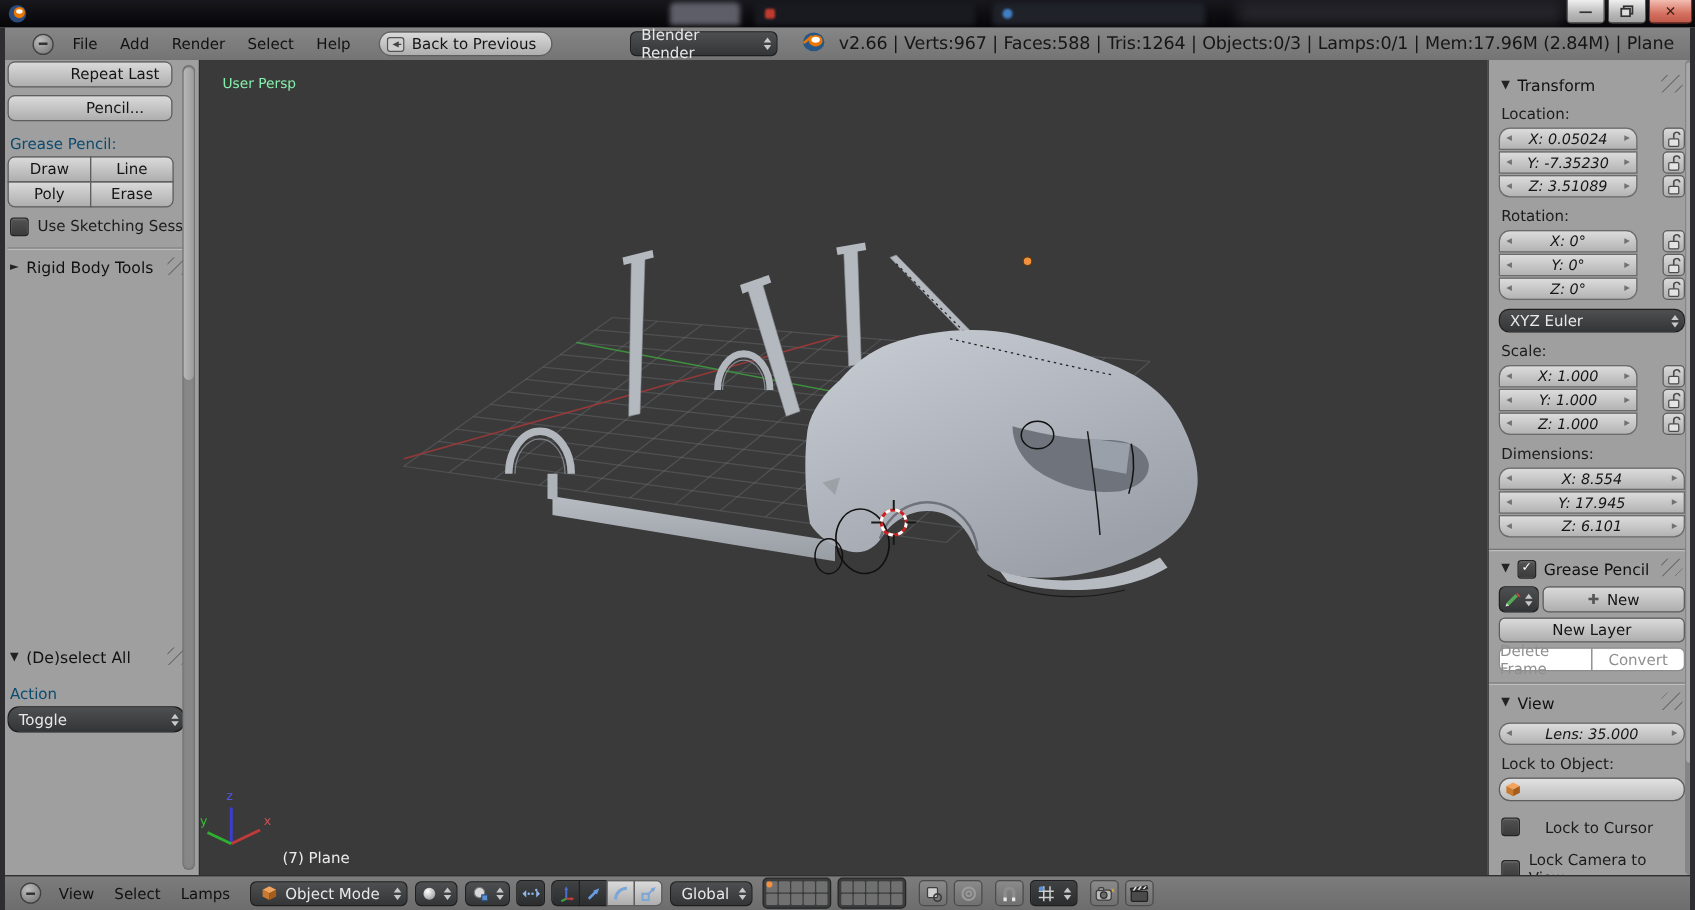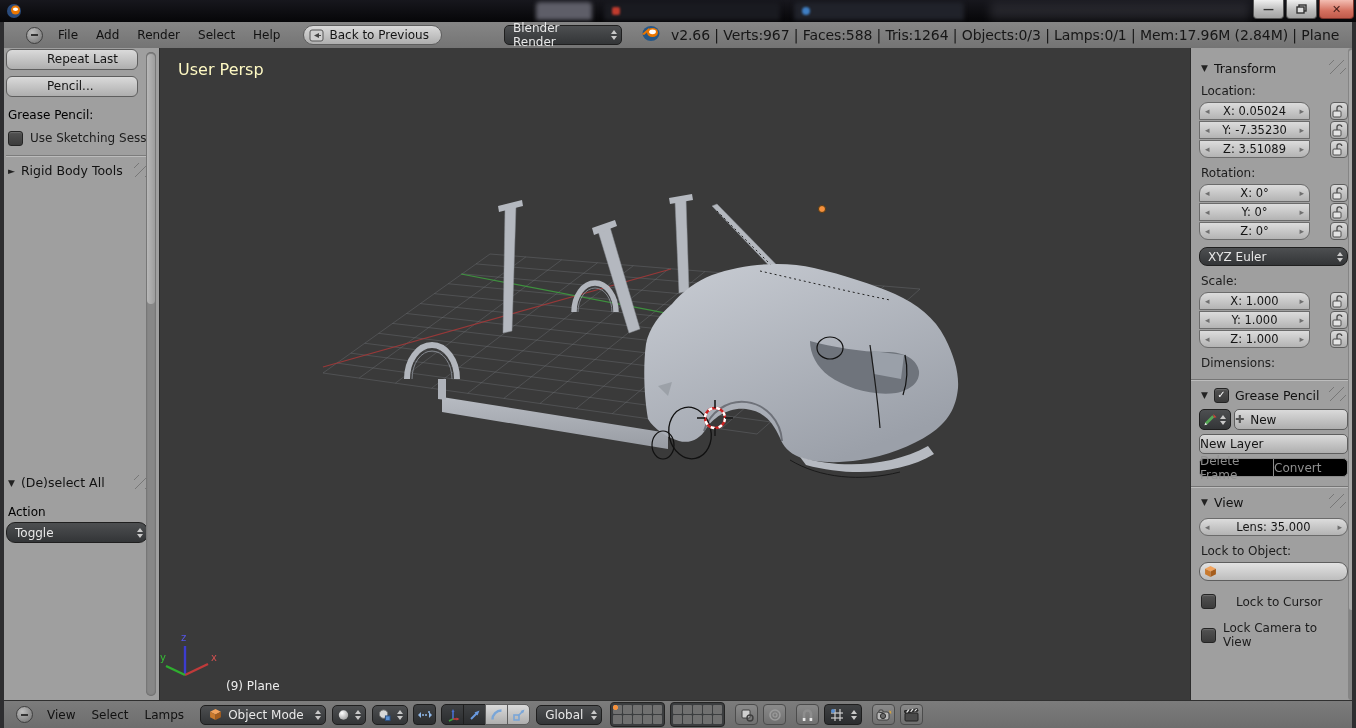--- a/index.html
+++ b/index.html
@@ -21,40 +21,40 @@
   
   .topbar{position:absolute;left:0;top:22px;width:1356px;height:26px;
     background:linear-gradient(#868686,#747474);border-bottom:1px solid #2d2d2d;
     display:flex;align-items:center;color:#111;font-size:12px;}
   .menu-item{padding:0 9px;cursor:default;}
   .editor-circle{width:15px;height:15px;border-radius:50%;margin:0 6px 0 26px;
     background:radial-gradient(circle at 35% 30%,#bdbdbd,#6e6e6e);border:1px solid #3f3f3f;
     display:flex;align-items:center;justify-content:center;}
   .editor-circle i{display:block;width:7px;height:2px;background:#333;}
   .btn{background:linear-gradient(#dadada,#aeaeae);border:1px solid #5e5e5e;border-radius:10px;
-    color:#141414;font-size:12px;display:inline-flex;align-items:center;height:20px;box-sizing:border-box;}
+    color:#141414;font-size:12px;display:inline-flex;align-items:center;justify-content:center;height:20px;box-sizing:border-box;}
   .back-btn{margin-left:14px;padding:0 12px 0 5px;gap:5px;}
   .dsel{background:linear-gradient(#4d4f51,#333537);border:1px solid #1f1f1f;border-radius:5px;color:#e8e8e8;
     font-size:12px;display:inline-flex;align-items:center;height:20px;padding:0 18px 0 8px;position:relative;box-sizing:border-box;}
   .updn{position:absolute;right:4px;top:50%;transform:translateY(-50%);display:flex;flex-direction:column;gap:2px;}
   .updn i{display:block;width:0;height:0;border-left:3.5px solid transparent;border-right:3.5px solid transparent;}
   .updn i.up{border-bottom:4px solid #c9c9c9;}
   .updn i.dn{border-top:4px solid #c9c9c9;}
   .engine-sel{margin-left:62px;width:118px;}
   .blender-logo{margin-left:18px;}
   .stats{margin-left:10px;font-size:14px;color:#161616;letter-spacing:-0.1px;white-space:nowrap;}
   
   .toolshelf{position:absolute;left:0;top:48px;width:160px;height:652px;background:#9f9f9f;
     border-right:1px solid #2c2c2c;overflow:hidden;box-sizing:border-box;padding:0 6px;}
   .npanel{position:absolute;left:1190px;top:48px;width:166px;height:652px;background:#9f9f9f;
     border-left:1px solid #2c2c2c;overflow:hidden;box-sizing:border-box;padding:6px 8px 0 8px;}
   .viewport{position:absolute;left:160px;top:48px;width:1030px;height:652px;background:#3a3a3a;overflow:hidden;}
   
   .shelf-btn{width:132px;height:21px;margin:3px 0;border-radius:6px;padding-left:40px;}
-  .shelf-label{font-size:12px;color:#000000;margin:8px 2px 3px 2px;}
+  .shelf-label{font-size:12px;color:#0c4a6e;margin:8px 2px 3px 2px;}
   .btn-grid{display:grid;grid-template-columns:66px 66px;}
   .btn-grid .btn{border-radius:0;margin:0 -1px -1px 0;height:21px;}
   .btn-grid .btn:nth-child(1){border-top-left-radius:6px;}
   .btn-grid .btn:nth-child(2){border-top-right-radius:6px;}
   .btn-grid .btn:nth-child(3){border-bottom-left-radius:6px;}
   .btn-grid .btn:nth-child(4){border-bottom-right-radius:6px;}
   .check-row{display:flex;align-items:center;gap:7px;margin:9px 2px;font-size:12px;color:#1c1c1c;}
   .checkbox{width:13px;height:13px;border-radius:3px;background:linear-gradient(#525252,#3b3b3b);
     border:1px solid #242424;box-shadow:inset 0 1px 1px rgba(255,255,255,.15);flex:none;
     display:flex;align-items:center;justify-content:center;font-size:10px;color:#fff;line-height:1;}
@@ -69,41 +69,41 @@
   .shelf-scroll .thumb{position:absolute;left:1px;top:2px;width:8px;height:250px;border-radius:4px;
     background:linear-gradient(90deg,#b8b8b8,#9d9d9d);}
   .np-scroll{position:absolute;right:1px;top:48px;width:7px;height:652px;background:#858585;border-radius:4px;}
   .np-scroll .thumb{position:absolute;left:1px;top:2px;width:5px;height:560px;border-radius:3px;background:#a8a8a8;}
   
   .numfield{background:linear-gradient(#dcdcdc,#b3b3b3);border:1px solid #6b6b6b;color:#151515;
     font-size:11.5px;height:18px;display:flex;align-items:center;justify-content:center;
     position:relative;border-radius:9px;box-sizing:border-box;flex:1;}
   .numfield::before{content:"\25C2";position:absolute;left:5px;font-size:9px;color:rgba(40,40,40,.55);}
   .numfield::after{content:"\25B8";position:absolute;right:5px;font-size:9px;color:rgba(40,40,40,.55);}
-  .frow{display:flex;gap:20px;margin:0 0 1px 0;align-items:stretch;}
+  .frow{display:flex;gap:20px;margin:0 0 1px 0;align-items:stretch;font-style:italic;}
   .stack3 .frow .numfield{border-radius:0;}
   .stack3 .frow:first-child .numfield{border-radius:9px 9px 0 0;}
   .stack3 .frow:last-child .numfield{border-radius:0 0 9px 9px;}
   .lockbtn{width:18px;height:18px;border-radius:4px;flex:none;padding:0;}
   .np-label{font-size:12px;color:#1c1c1c;margin:8px 2px 4px 2px;}
   .np-select{width:100%;height:19px;border-radius:8px;margin-top:6px;}
   .np-sep{border-top:1px solid #757575;border-bottom:1px solid #bdbdbd;margin:9px -8px 2px -8px;}
   .gp-row{display:flex;gap:3px;margin-top:6px;}
   .gp-pencil{width:32px;height:21px;border-radius:5px;padding:0 12px 0 3px;flex:none;}
   .gp-new{flex:1;height:21px;border-radius:5px;gap:6px;}
   .np-btn{width:100%;height:20px;border-radius:5px;margin-top:4px;box-sizing:border-box;}
   .half-row{display:flex;margin-top:4px;}
   .half-row .btn{flex:1;height:19px;border-radius:0;margin-right:-1px;}
   .half-row .btn:first-child{border-radius:5px 0 0 5px;}
   .half-row .btn:last-child{border-radius:0 5px 5px 0;margin-right:0;}
-  .btn.disabled{background:#000000;color:#8f8f8f;border-color:#8c8c8c;}
+  .btn.disabled{background:#ffffff;color:#8f8f8f;border-color:#8c8c8c;}
   .objfield{width:100%;height:19px;border-radius:9px;justify-content:flex-start;padding-left:4px;gap:5px;
     background:linear-gradient(#e2e2e2,#bdbdbd);}
   
-  .vp-label{position:absolute;font-size:16px;color:#fef9c3;}
+  .vp-label{position:absolute;font-size:11px;color:#86efac;}
   .vp-object-label{position:absolute;font-size:12px;color:#ececec;}
   .axis-letter{position:absolute;font-size:10px;}
   
   .bottombar{position:absolute;left:0;top:700px;width:1356px;height:28px;
     background:linear-gradient(#7c7c7c,#6d6d6d);border-top:1px solid #303030;
     display:flex;align-items:center;color:#111;font-size:12px;box-sizing:border-box;}
   .bb-menu{padding:0 8px;}
   .mode-sel{margin-left:8px;width:126px;gap:6px;}
   .mini-sel{margin-left:6px;padding:0 16px 0 5px;}
   .tool-btn{width:23px;height:21px;border-radius:0;margin-right:-1px;display:inline-flex;align-items:center;justify-content:center;box-sizing:border-box;}
@@ -183,20 +183,26 @@
           <path d="M2 9 L9 3 l1 2 -6 5 Z" fill="#ea7600"></path>
         </svg>
     </span>
     <span class="stats">v2.66 | Verts:967 | Faces:588 | Tris:1264 | Objects:0/3 | Lamps:0/1 | Mem:17.96M (2.84M) | Plane</span>
   </div>
 
   <div class="toolshelf">
     <div class="btn shelf-btn" style="margin-top:-7px;">Repeat Last</div>
     <div class="btn shelf-btn">Pencil...</div>
     <div class="shelf-label">Grease Pencil:</div>
+    <div class="btn-grid">
+      <div class="btn">Draw</div>
+      <div class="btn">Line</div>
+      <div class="btn">Poly</div>
+      <div class="btn">Erase</div>
+    </div>
     <div class="check-row">
       <span class="checkbox"></span>
       <span>Use Sketching Sessi</span>
     </div>
     <div class="divider"></div>
     <div class="panel-header">
       <span class="tri">►</span>
       <span>Rigid Body Tools</span>
       <span class="grip"></span>
     </div>
@@ -315,21 +321,21 @@
         <line x1="537" y1="370" x2="545" y2="370" stroke="#1a1a1a" stroke-width="1.6"></line>
         <line x1="565" y1="370" x2="573" y2="370" stroke="#1a1a1a" stroke-width="1.6"></line>
       </g>
       <g>
         <line x1="25" y1="627" x2="25" y2="598" stroke="#3c3ccf" stroke-width="2.4"></line>
         <line x1="25" y1="627" x2="48" y2="616" stroke="#c03a3a" stroke-width="2.4"></line>
         <line x1="25" y1="627" x2="6" y2="618" stroke="#2fae2f" stroke-width="2.4"></line>
       </g>
     </svg>
     <span class="vp-label" style="left:18px;top:12px;">User Persp</span>
-    <span class="vp-object-label" style="left:66px;top:631px;">(9) Plane</span>
+    <span class="vp-object-label" style="left:66px;top:631px;">(7) Plane</span>
     <span class="axis-letter" style="left:21px;top:584px;color:#5555e8;">z</span>
     <span class="axis-letter" style="left:51px;top:604px;color:#d05050;">x</span>
     <span class="axis-letter" style="left:0px;top:604px;color:#35c035;">y</span>
   </div>
 
   <div class="npanel">
     <div class="panel-header">
       <span class="tri">▼</span>
       <span>Transform</span>
       <span class="grip"></span>
@@ -448,20 +454,37 @@
         <div class="btn lockbtn">
             <svg width="12" height="13" viewBox="0 0 12 13">
               <rect x="2" y="6" width="8" height="6" rx="1" fill="#e3e3e3" stroke="#4c4c4c"></rect>
               <path d="M6 6 V3.4 a2.4,2.4 0 0 1 4.8,-0.4" fill="none" stroke="#4c4c4c" stroke-width="1.3"></path>
             </svg>
           </div>
       </div>
     </div>
 
     <div class="np-label">Dimensions:</div>
+    <div class="stack3">
+      <div class="frow">
+          <div class="numfield">
+            <span>X: 8.554</span>
+          </div>
+        </div>
+      <div class="frow">
+          <div class="numfield">
+            <span>Y: 17.945</span>
+          </div>
+        </div>
+      <div class="frow">
+          <div class="numfield">
+            <span>Z: 6.101</span>
+          </div>
+        </div>
+    </div>
 
     <div class="np-sep"></div>
 
     <div class="panel-header">
       <span class="tri">▼</span>
       <span class="checkbox">✓</span>
       <span>Grease Pencil</span>
       <span class="grip"></span>
     </div>
     <div class="gp-row">

